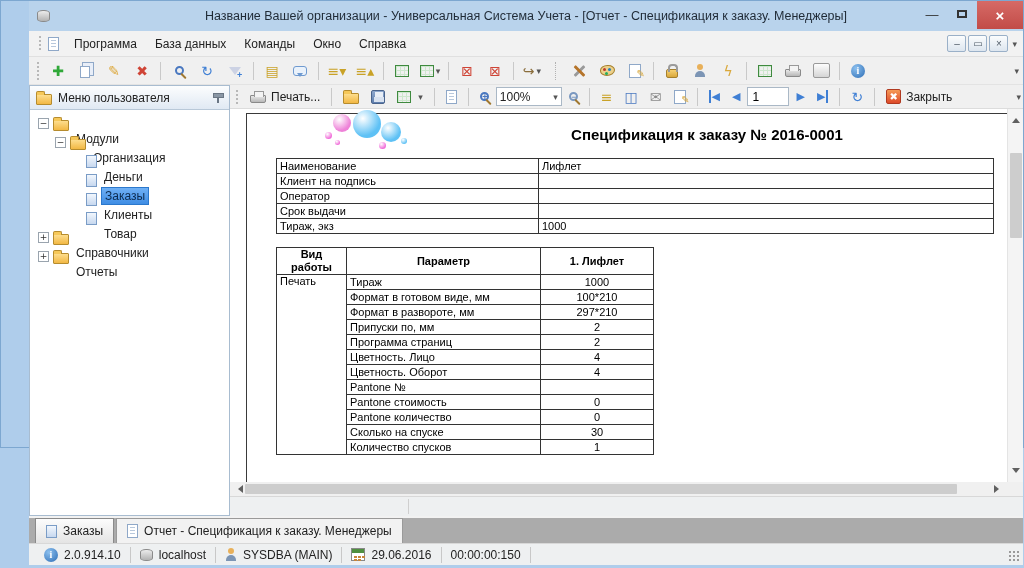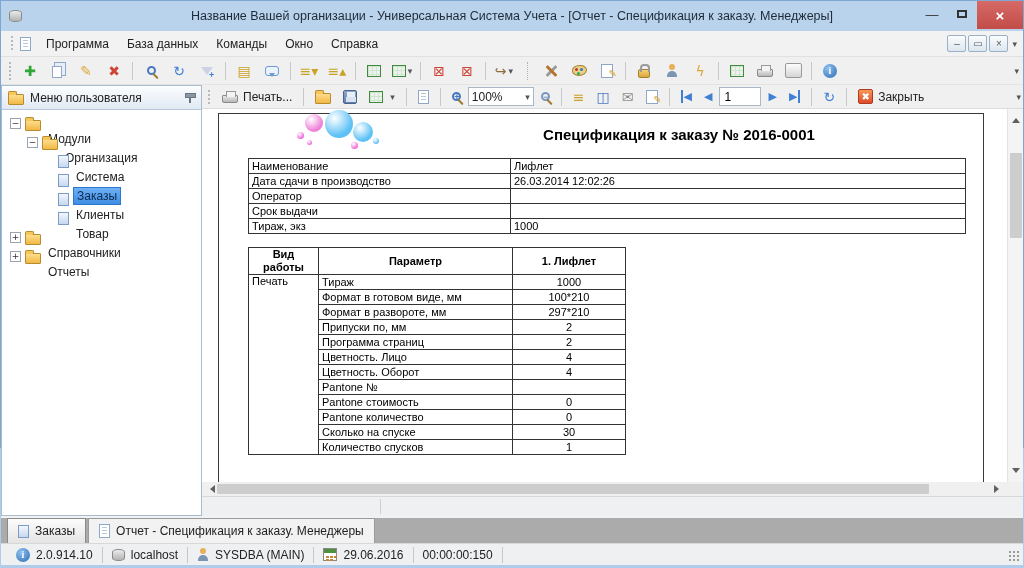--- a/index.html
+++ b/index.html
@@ -1,18 +1,18 @@
 <!DOCTYPE html>
 <html><head>
 <meta charset="utf-8">
 <style>
   * { box-sizing: border-box; margin: 0; padding: 0; }
   html,body { width:1024px; height:568px; overflow:hidden; }
   body { font-family:"Liberation Sans","DejaVu Sans",sans-serif; font-size:12px; color:#222; background:#afcdeb; }
-  .window { width:1024px; height:448px; display:flex; flex-direction:column; background:#afcdeb; border:1px solid #7da7d0; }
+  .window { width:1024px; height:448px; display:flex; flex-direction:column; background:#afcdeb; border:1px solid #7da7d0;padding-left:28px; }
 
   
   .titlebar { height:30px; display:flex; align-items:center; background:#b9d3ec; position:relative; flex:0 0 auto; }
   .titlebar .appico { margin-left:8px; }
   .title-text { position:absolute; left:0; right:0; text-align:center; font-size:12.5px; color:#1f2a36; }
   .capbtns { margin-left:auto; display:flex; align-items:flex-start; height:100%; z-index:2; }
   .capbtn { width:30px; height:26px; display:flex; align-items:center; justify-content:center; color:#333; font-size:13px; cursor:default; }
   .capbtn.max .box { width:10px; height:8px; border:2px solid #333; display:block; }
   .capbtn.close { width:46px; height:28px; background:linear-gradient(#d66a66,#c24c48); color:#fff; font-size:15px; font-weight:bold; }
 
@@ -290,21 +290,21 @@
             <span class="i-folder"></span>
             <span class="tlabel">Модули</span>
           </div>
           <div class="titem lvl1">
             <span class="expbox">−</span>
             <span class="i-folder"></span>
             <span class="tlabel">Организация</span>
           </div>
           <div class="titem lvl2">
             <span class="i-doc"></span>
-            <span class="tlabel">Система</span>
+            <span class="tlabel">Деньги</span>
           </div>
           <div class="titem lvl2 sel">
             <span class="i-doc"></span>
             <span class="tlabel">Заказы</span>
           </div>
           <div class="titem lvl2">
             <span class="i-doc"></span>
             <span class="tlabel">Клиенты</span>
           </div>
           <div class="titem lvl2">
@@ -416,22 +416,22 @@
             </div>
             <div class="rpt-title">Спецификация к заказу № 2016-0001</div>
           </div>
           <table class="rpt rpt-info">
               <tbody>
                 <tr>
                   <td>Наименование</td>
                   <td>Лифлет</td>
                 </tr>
                 <tr>
-                  <td>Дата сдачи в производство</td>
-                  <td>26.03.2014 12:02:26</td>
+                  <td>Клиент на подпись</td>
+                  <td></td>
                 </tr>
                 <tr>
                   <td>Оператор</td>
                   <td></td>
                 </tr>
                 <tr>
                   <td>Срок выдачи</td>
                   <td></td>
                 </tr>
                 <tr>

